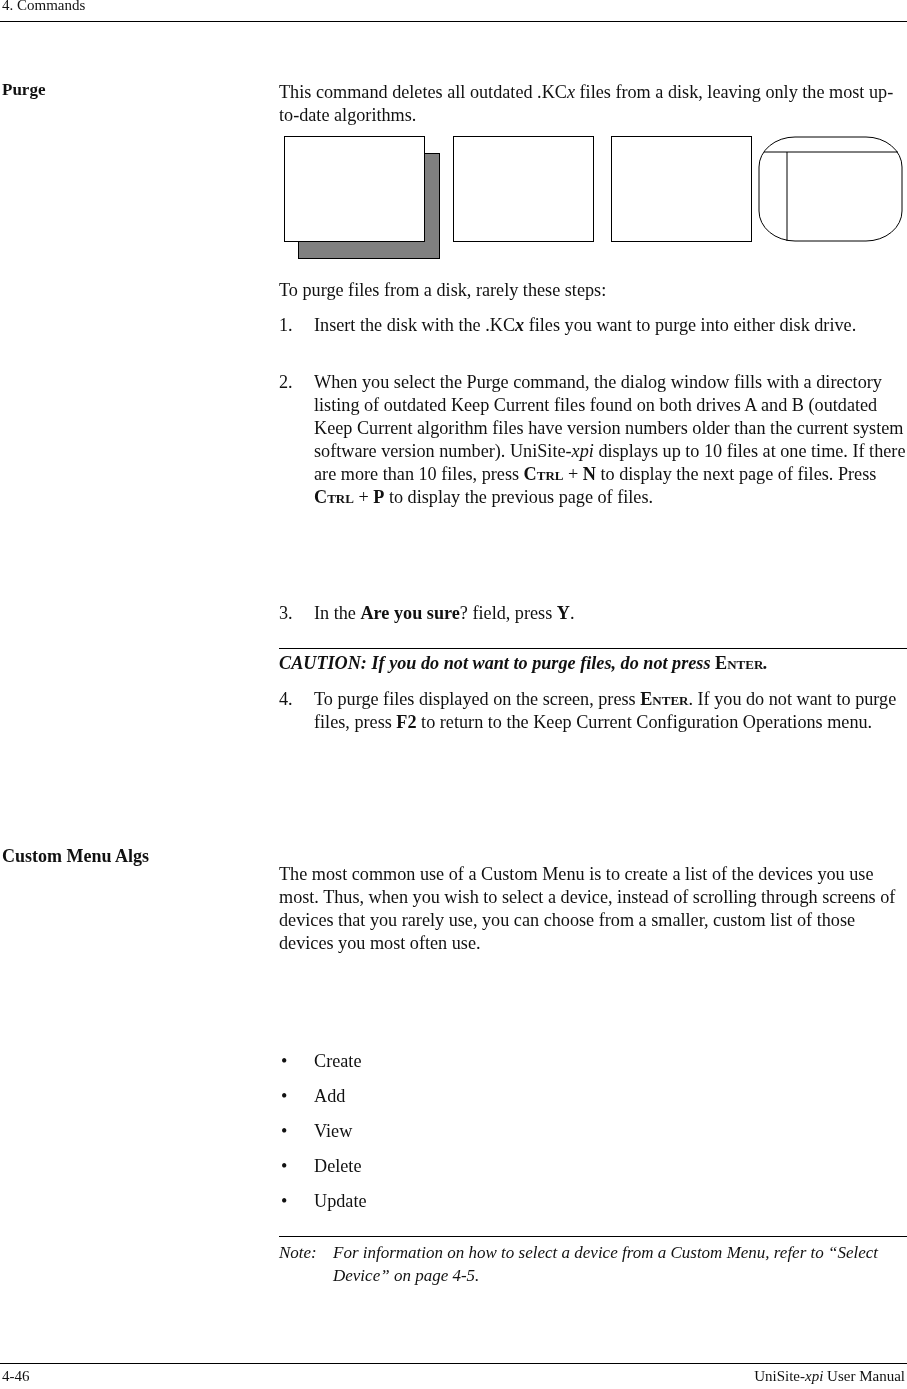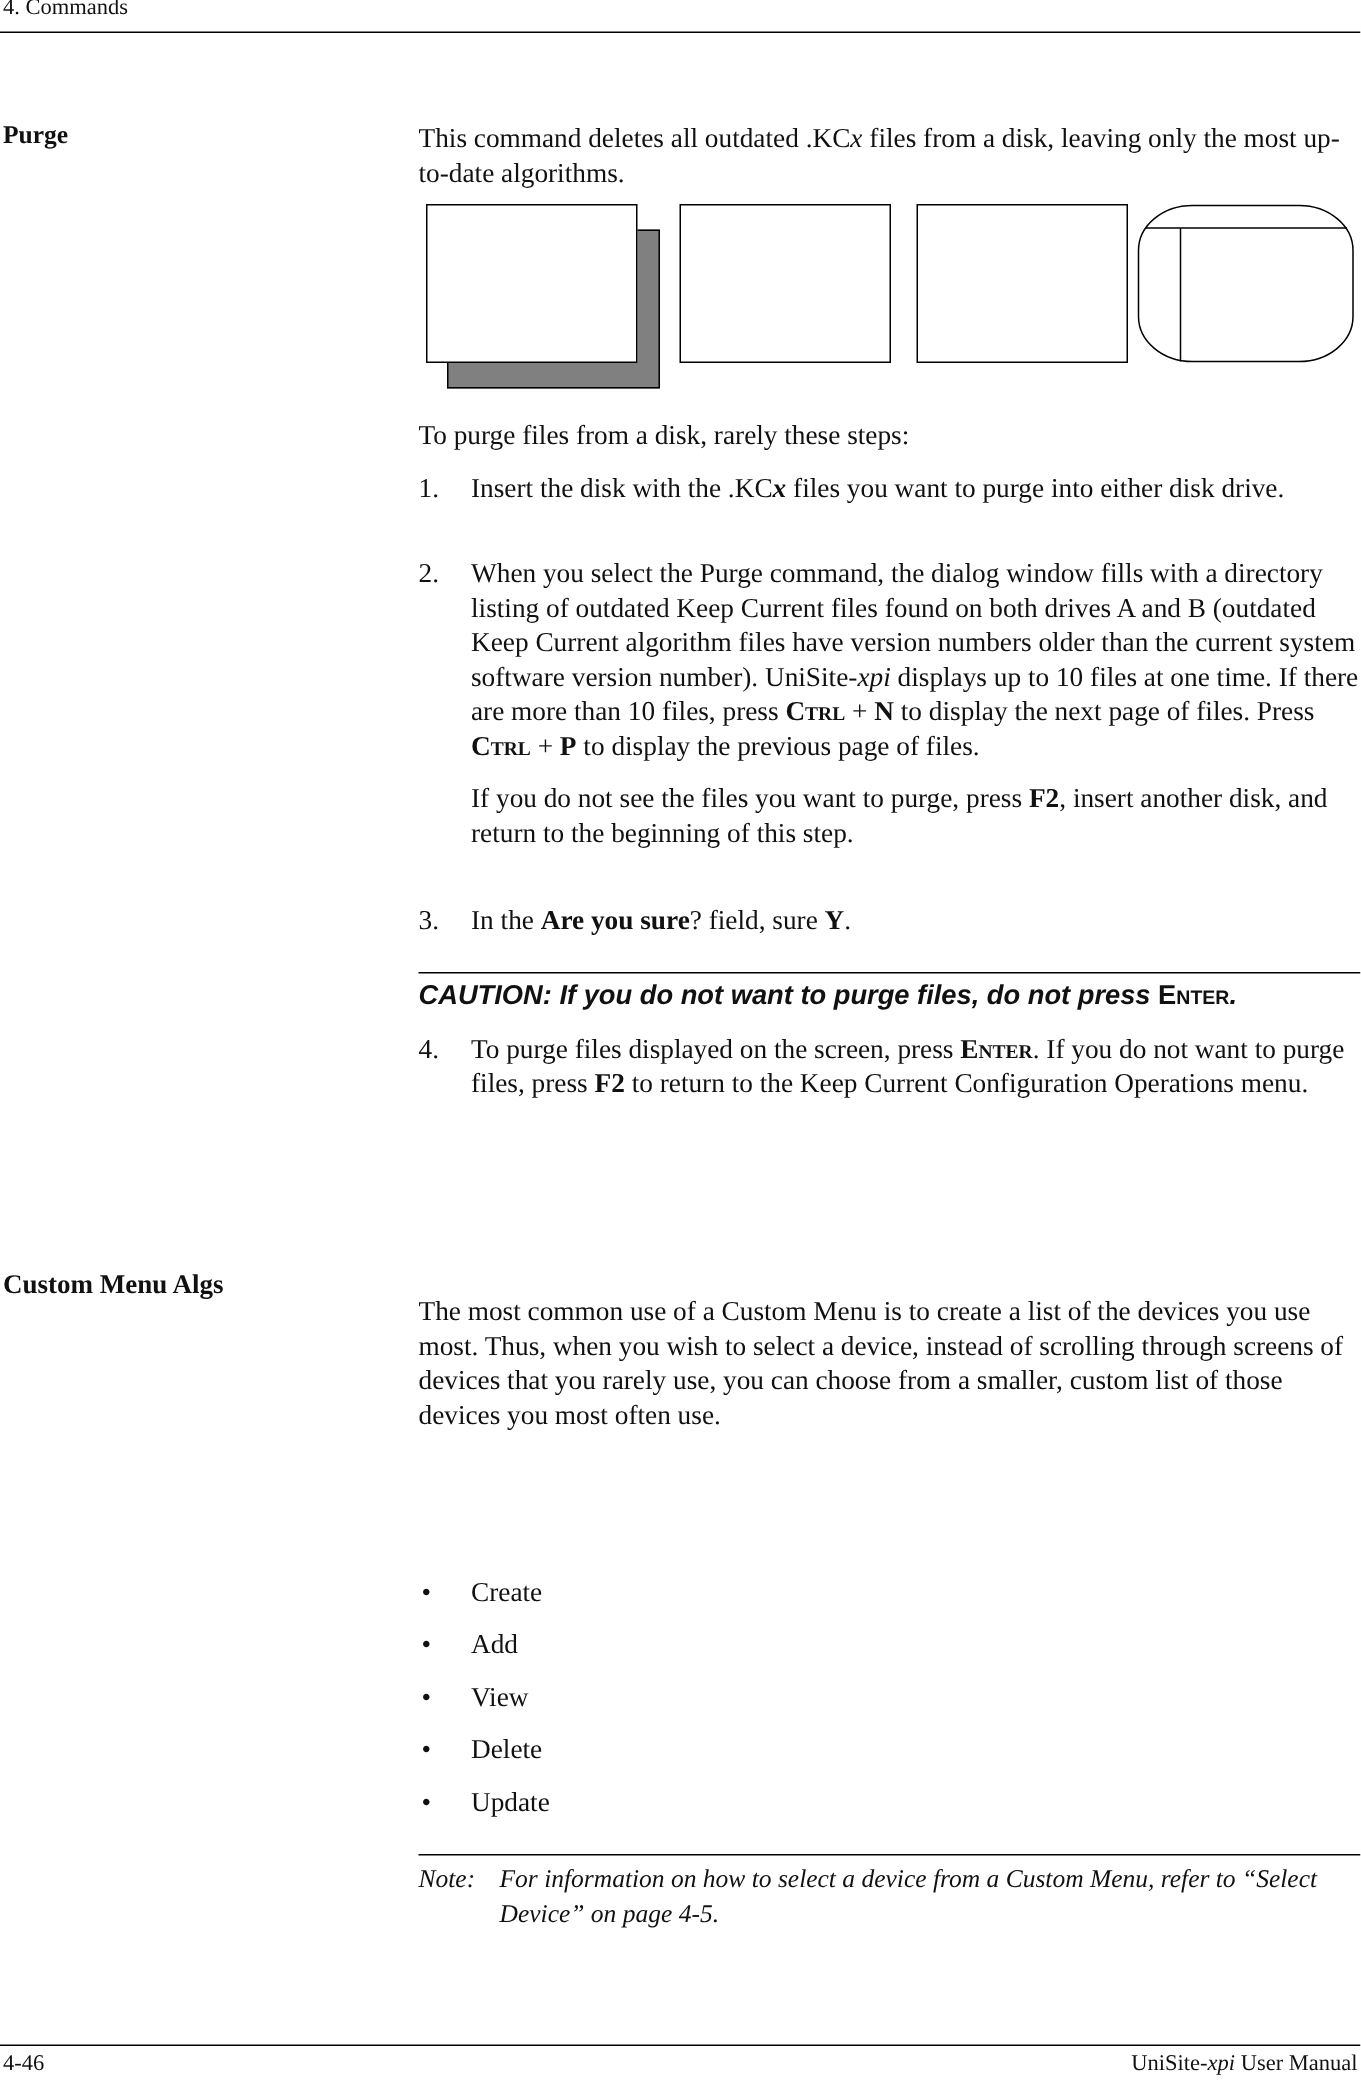--- a/index.html
+++ b/index.html
@@ -38,21 +38,21 @@
 
   .steps { position: absolute; left: 279px; width: 628px; }
   .step { position: absolute; left: 0; width: 628px; font-family: "Liberation Serif", serif; font-size: 18.2px; line-height: 23px; }
   .step .num { position: absolute; left: 0; top: 0; width: 30px; }
   .step .body { margin-left: 35px; }
 
   .rule { position: absolute; left: 279px; width: 628px; height: 1px; background: #000; }
 
   .caution {
     position: absolute; left: 279px; top: 653px; width: 628px;
-    font-family: Liberation Sans, sans-serif; font-size: 18.2px; font-weight: bold; font-style: italic;
+    font-family: Liberation Serif, serif; font-size: 18.2px; font-weight: bold; font-style: italic;
   }
   .caution .sc-plain { font-style: normal; font-variant: small-caps; font-weight: bold; }
 
   .bullets { position: absolute; left: 279px; top: 1050px; width: 500px; }
   .bullet { position: absolute; left: 0; font-family: "Liberation Serif", serif; font-size: 18.2px; line-height: 23px; }
   .bullet .dot { position: absolute; left: 2px; top: 0; }
   .bullet .lbl { position: absolute; left: 35px; top: 0; white-space: nowrap; }
 
   .note {
     position: absolute; left: 279px; top: 1241px; width: 628px;
@@ -93,27 +93,26 @@
 <div class="steps">
   <div class="step" style="top:314px;">
     <span class="num">1.</span>
     <div class="body"><span>Insert the disk with the .KC</span><b><i>x</i></b><span> files you want to purge into either disk drive.</span></div>
   </div>
 
   <div class="step" style="top:371px;">
     <span class="num">2.</span>
     <div class="body">
       <span>When you select the Purge command, the dialog window fills with a directory listing of outdated Keep Current files found on both drives A and B (outdated Keep Current algorithm files have version numbers older than the current system software version number). UniSite-</span><i>xpi</i><span> displays up to 10 files at one time. If there are more than 10 files, press </span><span class="sc">Ctrl</span><span> + </span><b>N</b><span> to display the next page of files. Press </span><span class="sc">Ctrl</span><span> + </span><b>P</b><span> to display the previous page of files.</span>
-      <p style="margin-top:12px;"><span>If you do not see the files you want to purge, press </span><b>F2</b><span>, insert another disk, and return to the beginning of this step.</span></p>
     </div>
   </div>
 
   <div class="step" style="top:602px;">
     <span class="num">3.</span>
-    <div class="body"><span>In the </span><b>Are you sure</b><span>? field, sure </span><b>Y</b><span>.</span></div>
+    <div class="body"><span>In the </span><b>Are you sure</b><span>? field, press </span><b>Y</b><span>.</span></div>
   </div>
 </div>
 
 <div class="rule" style="top:648px;"></div>
 <div class="caution"><span>CAUTION: If you do not want to purge files, do not press </span><span class="sc-plain">Enter</span><span>.</span></div>
 
 <div class="steps">
   <div class="step" style="top:688px;">
     <span class="num">4.</span>
     <div class="body">

